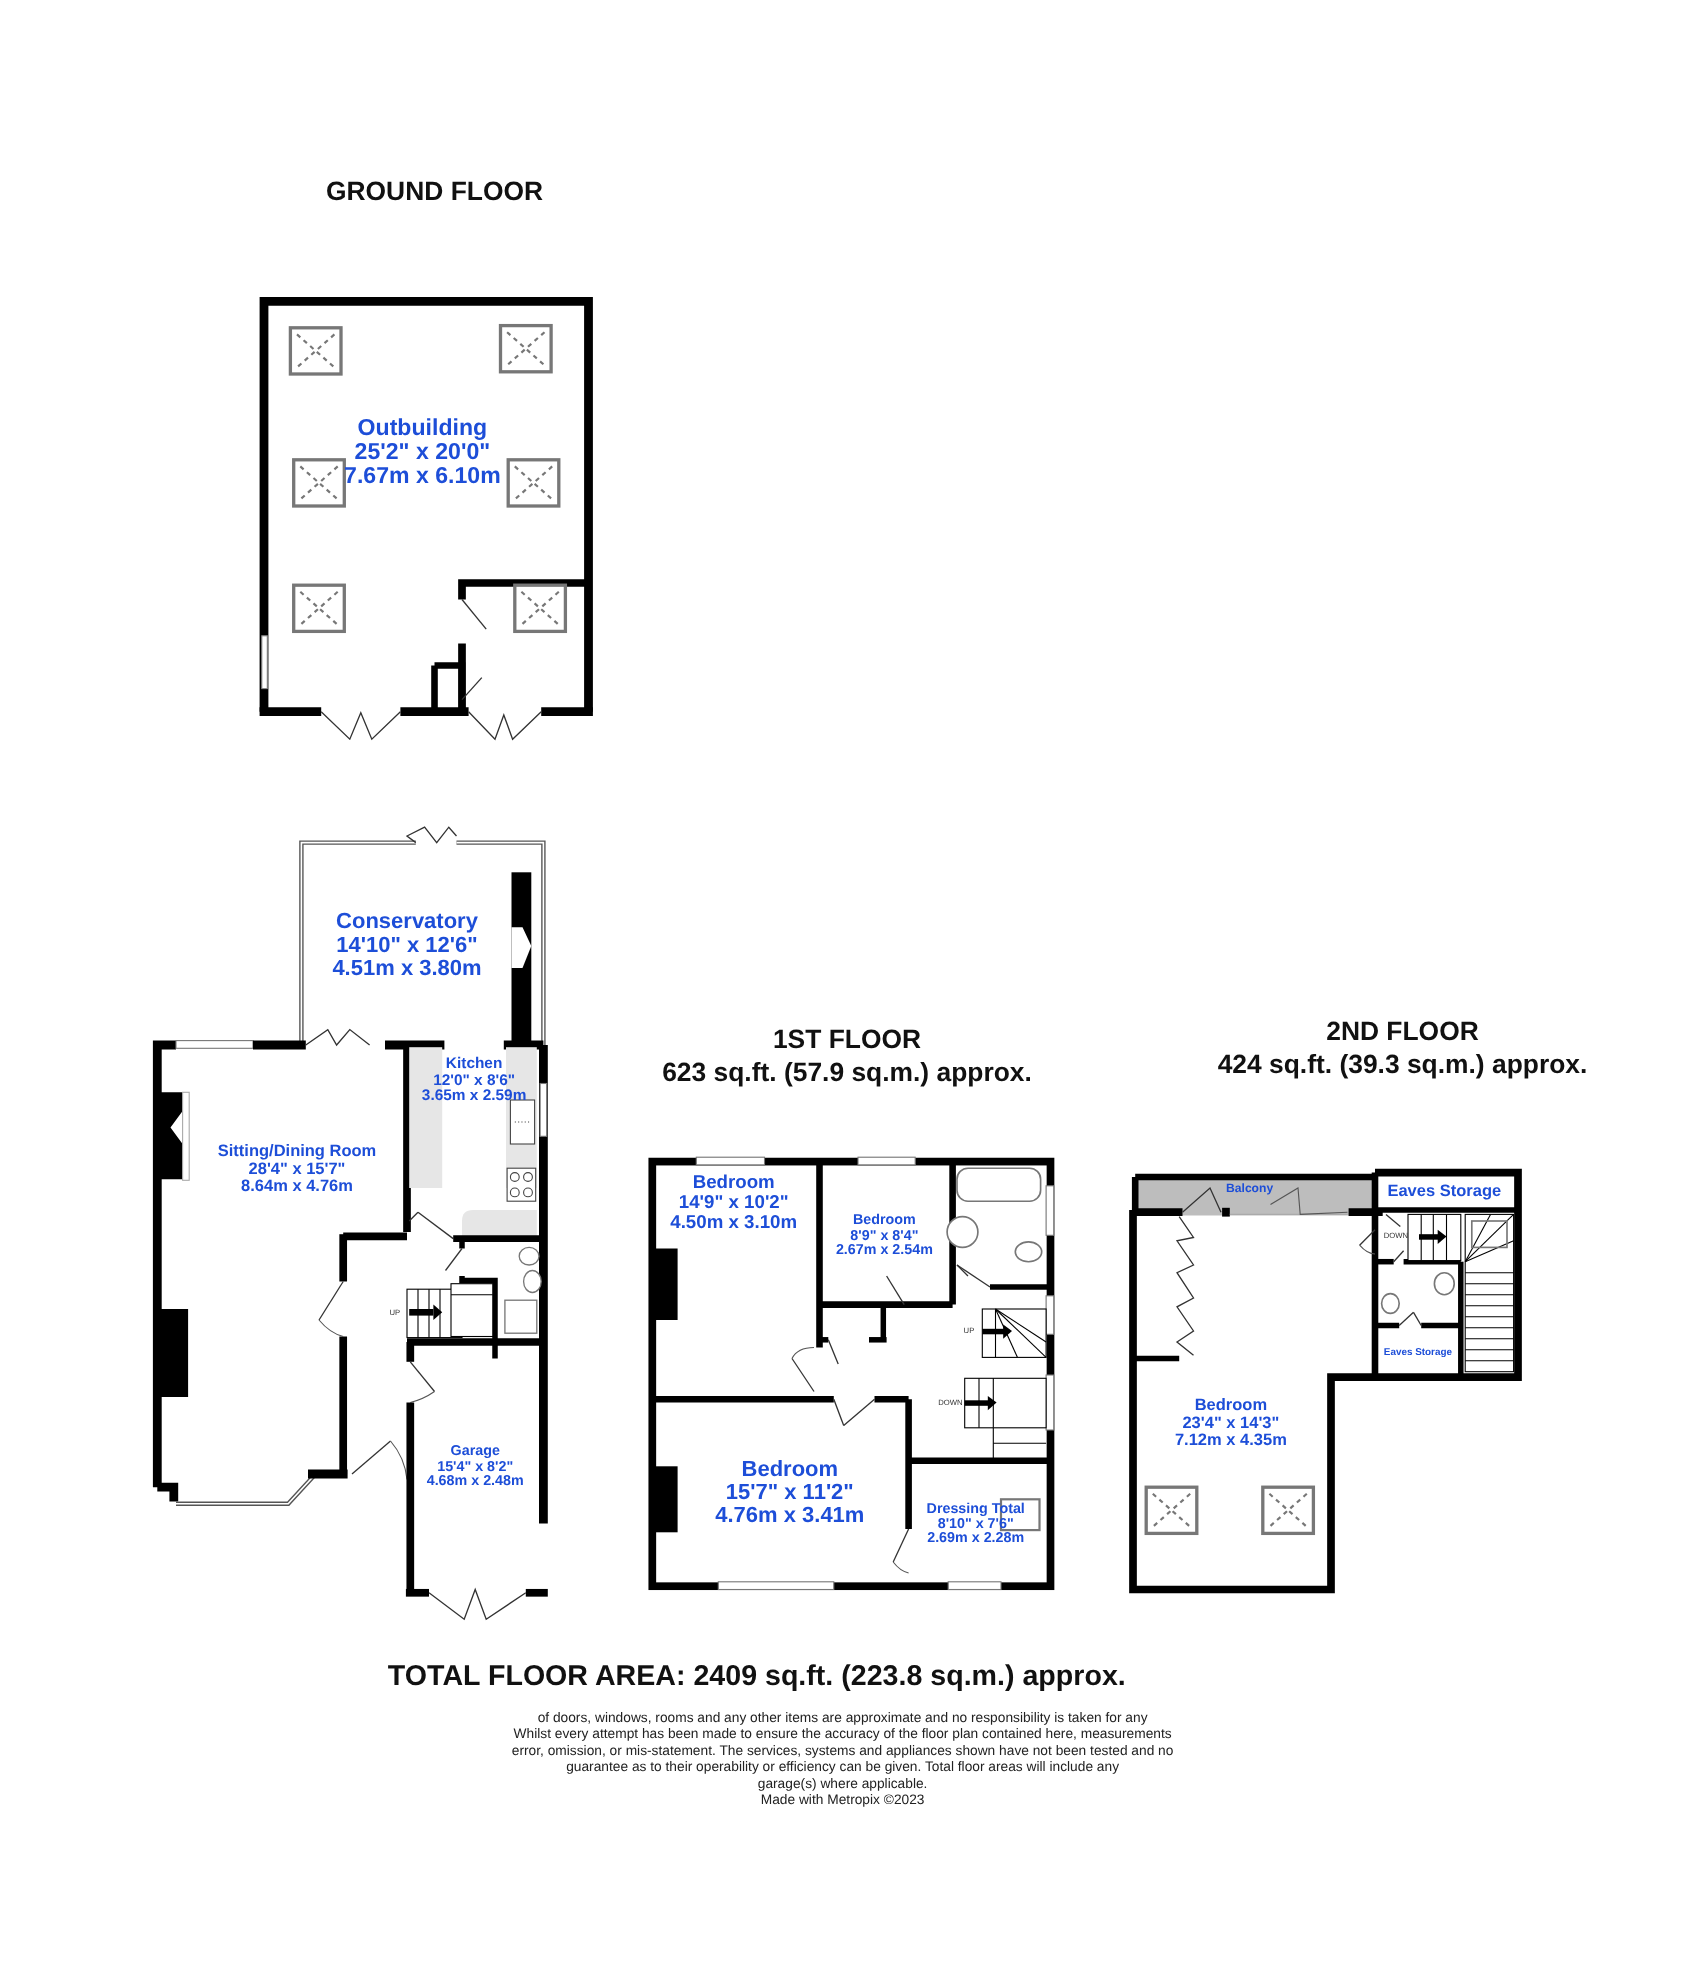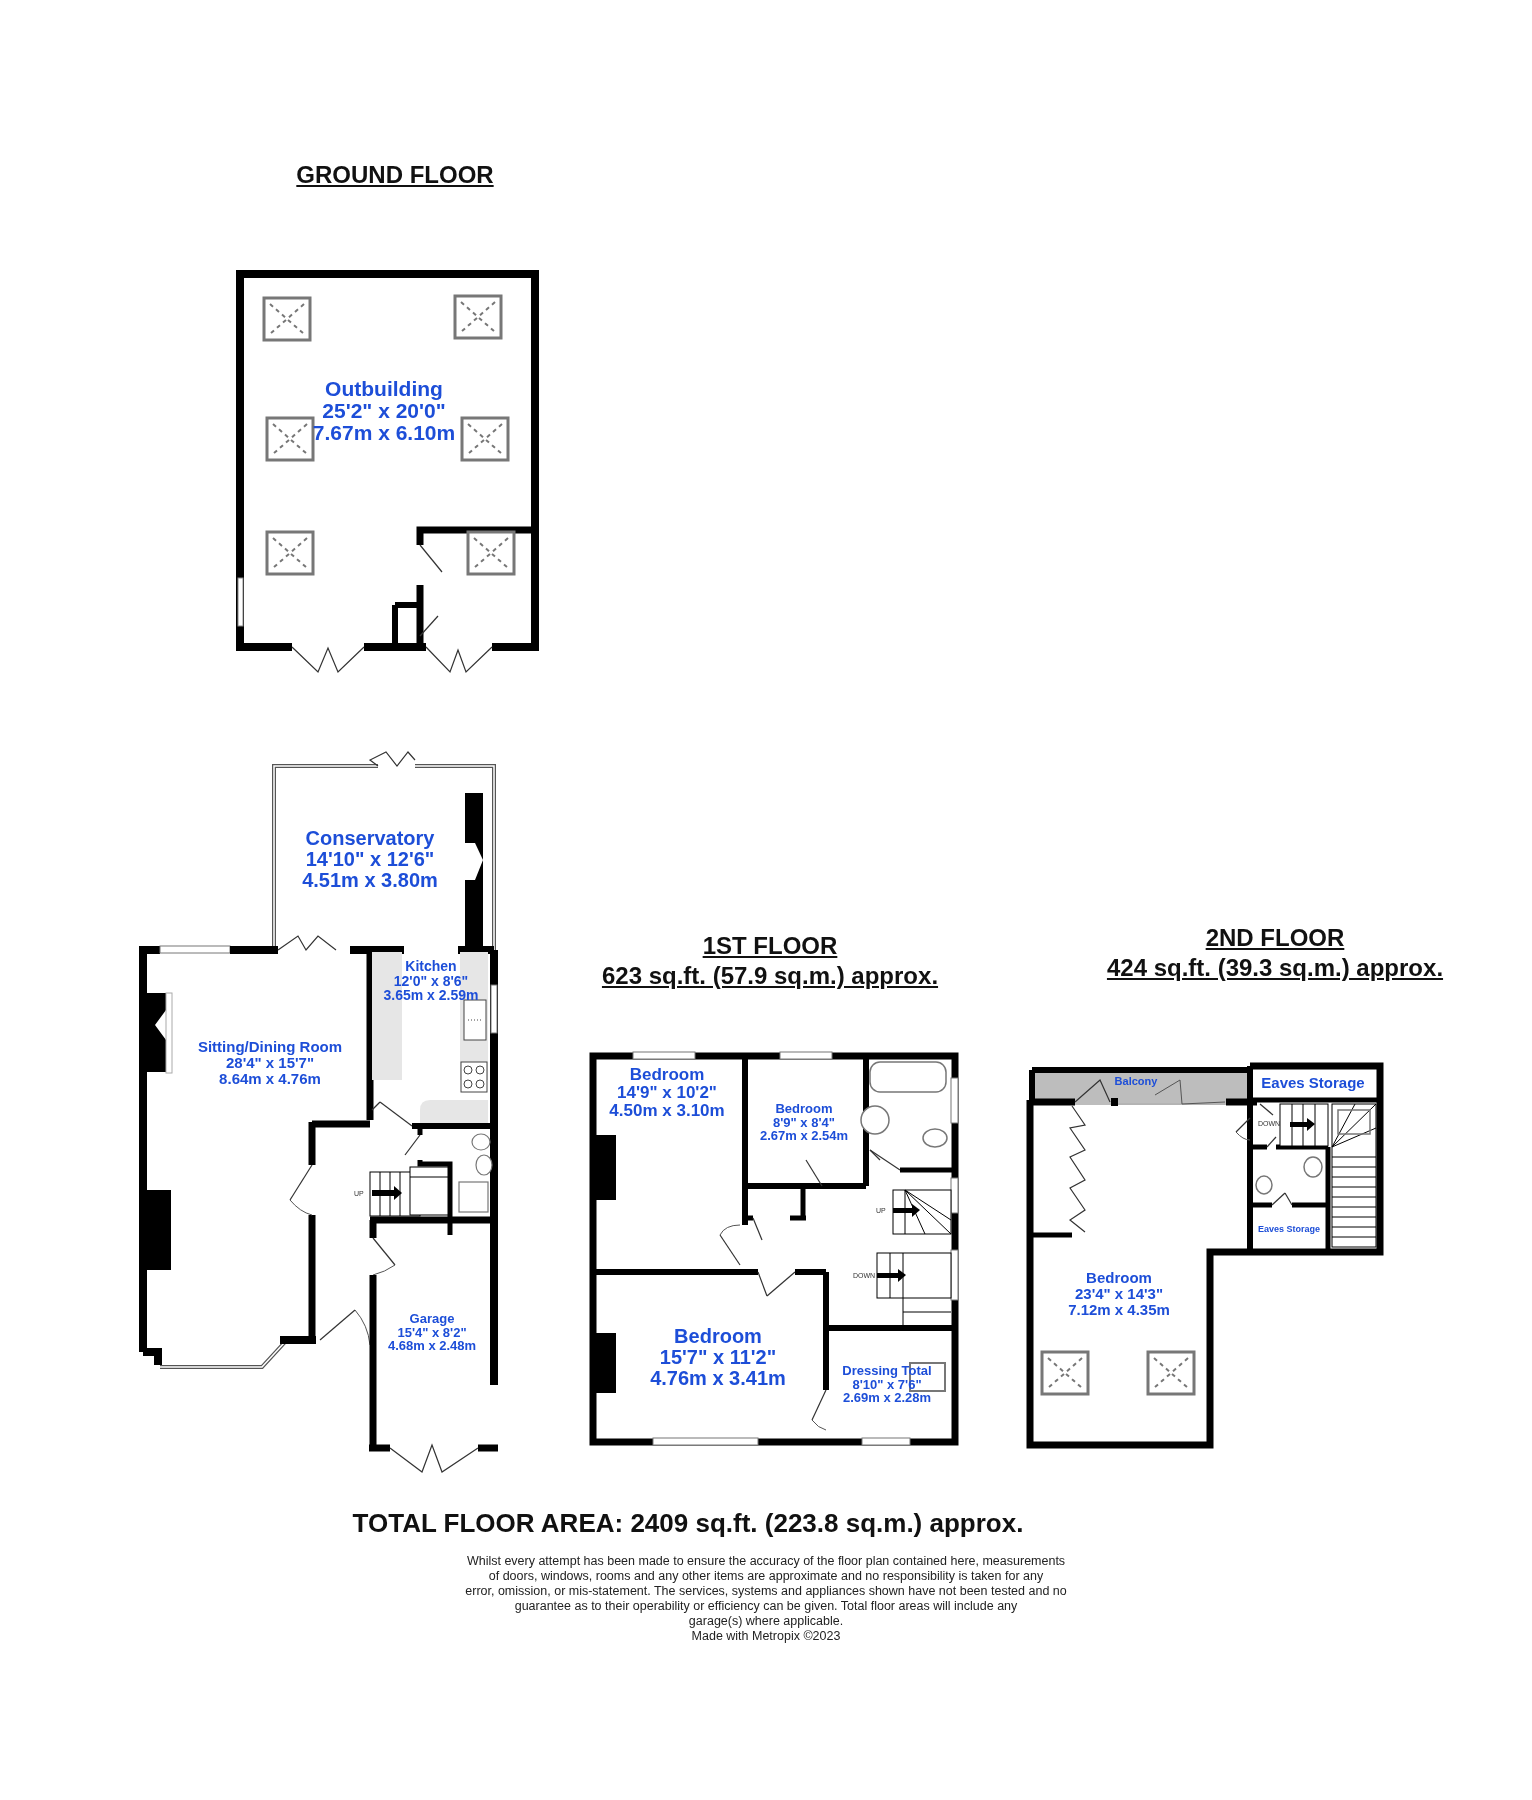--- a/index.html
+++ b/index.html
@@ -1,17 +1,17 @@
 <!DOCTYPE html>
 <html><head>
 <meta charset="utf-8">
 <style>
   html, body { margin: 0; padding: 0; background: #ffffff; }
   body { width: 1532px; height: 1800px; position: relative; overflow: hidden; font-family: "Liberation Sans", sans-serif; color: #111; }
-  .heading { position: absolute; text-align: center; font-weight: bold; font-size: 24px; line-height: 30px; color: #111; white-space: nowrap; text-decoration: underline; }
+  .heading { position: absolute; text-align: center; font-weight: bold; font-size: 24px; line-height: 30px; color: #111; white-space: nowrap; }
   .room-label { position: absolute; text-align: center; font-weight: bold; color: #1d4ed8; white-space: nowrap; transform: translateX(-50%); }
   .room-label div { line-height: 1.05; }
   .total { position: absolute; left: 0; width: 1376px; text-align: center; top: 1508px; font-size: 26px; font-weight: bold; color: #111; }
   .disclaimer { position: absolute; left: 0; width: 1532px; text-align: center; top: 1554px; font-size: 12.5px; line-height: 15px; color: #222; }
   svg.plan { position: absolute; left: 0; top: 0; }
   .small { font-size: 7px; font-weight: normal; position: absolute; color: #333; }
 </style>
 </head>
 <body>
 
@@ -334,19 +334,19 @@
 </div>
 
 <div class="small" style="left:354px; top:1190px;">UP</div>
 <div class="small" style="left:876px; top:1207px;">UP</div>
 <div class="small" style="left:853px; top:1272px;">DOWN</div>
 <div class="small" style="left:1258px; top:1120px;">DOWN</div>
 
 <div class="total">TOTAL FLOOR AREA: 2409 sq.ft. (223.8 sq.m.) approx.</div>
 
 <div class="disclaimer">
+  <div>of doors, windows, rooms and any other items are approximate and no responsibility is taken for any</div>
   <div>Whilst every attempt has been made to ensure the accuracy of the floor plan contained here, measurements</div>
-  <div>of doors, windows, rooms and any other items are approximate and no responsibility is taken for any</div>
   <div>error, omission, or mis-statement. The services, systems and appliances shown have not been tested and no</div>
   <div>guarantee as to their operability or efficiency can be given. Total floor areas will include any</div>
   <div>garage(s) where applicable.</div>
   <div>Made with Metropix ©2023</div>
 </div>
 
 </body></html>

